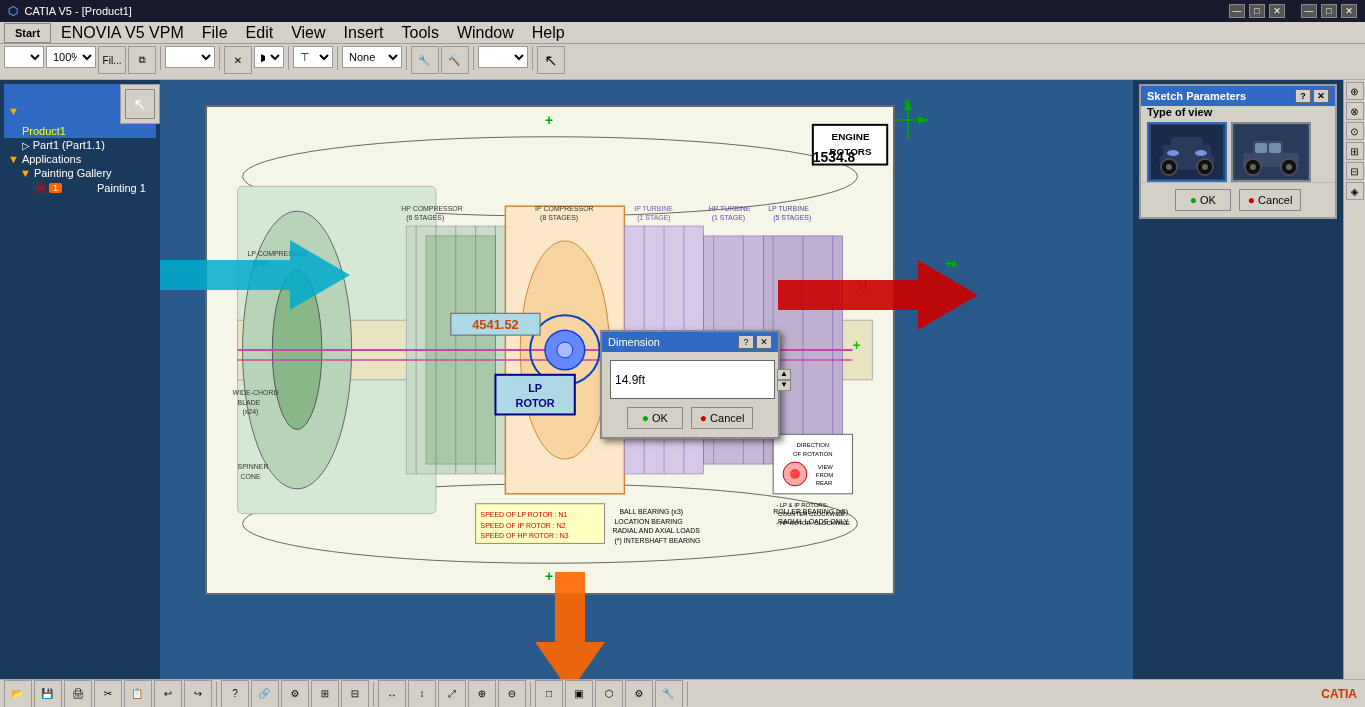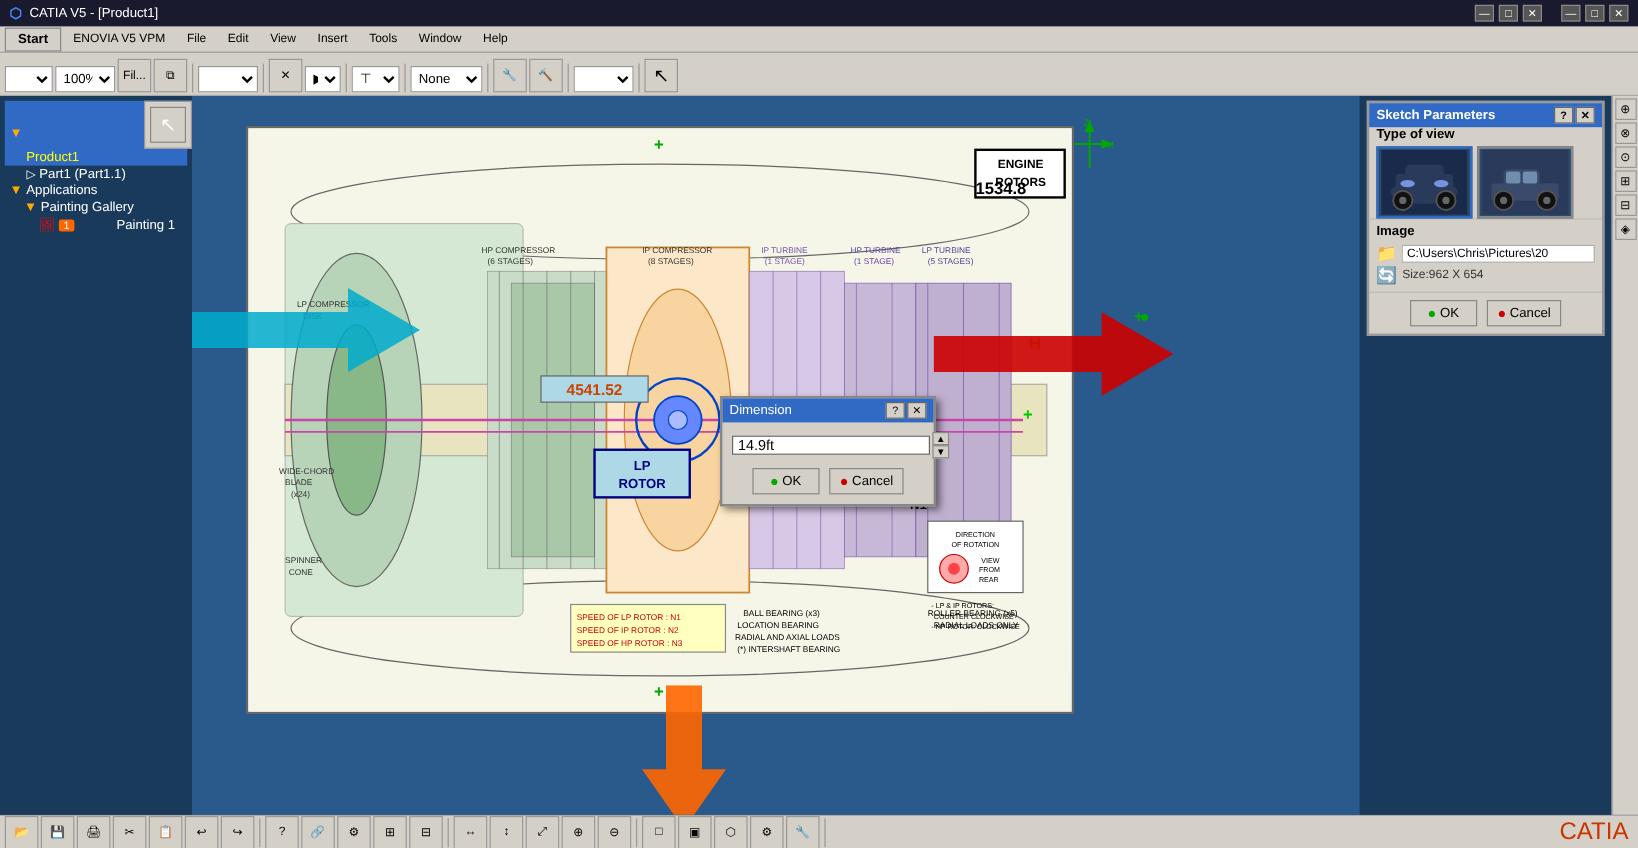--- a/index.html
+++ b/index.html
@@ -29,21 +29,21 @@
       background: #d4d0c8;
       height: 22px;
       display: flex;
       align-items: center;
       padding: 0 4px;
       gap: 2px;
       border-bottom: 1px solid #999;
     }
     .menu-item {
       padding: 2px 8px;
-      font-size: 10px;
+      font-size: 16px;
       color: #000;
       cursor: pointer;
       height: 20px;
       display: flex;
       align-items: center;
     }
     .menu-start {
       background: #d4d0c8;
       padding: 2px 10px;
       font-weight: bold;
@@ -52,21 +52,21 @@
       display: flex;
       align-items: center;
       cursor: pointer;
     }
 
     
     #toolbar {
       background: #d4d0c8;
       height: 36px;
       display: flex;
-      align-items: flex-end;
+      align-items: flex-start;
       padding: 2px 4px;
       gap: 2px;
       border-bottom: 1px solid #aaa;
     }
     .tb-btn {
       height: 28px; min-width: 28px; background: #d4d0c8;
       border: 1px solid #999; display: flex; align-items: center;
       justify-content: center; cursor: pointer; font-size: 10px; padding: 0 3px;
     }
     .tb-sep { width: 1px; background: #999; height: 24px; margin: 0 2px; }
@@ -272,21 +272,21 @@
     }
     .dim-titlebar .dim-btns { display: flex; gap: 2px; }
     .dim-titlebar .dim-btn {
       width: 16px; height: 14px; background: #d4d0c8;
       border: 1px solid #666; color: #000; font-size: 9px;
       display: flex; align-items: center; justify-content: center; cursor: pointer;
     }
     .dim-body { padding: 8px; }
     .dim-input-row { display: flex; align-items: center; gap: 2px; margin-bottom: 8px; }
     .dim-input {
-      flex: 1; height: 16px; border: 1px solid #666;
+      flex: 1; height: 39px; border: 1px solid #666;
       background: white; padding: 2px 4px; font-size: 12px;
     }
     .dim-spinner { display: flex; flex-direction: column; }
     .dim-spin-btn {
       width: 14px; height: 11px; background: #d4d0c8;
       border: 1px solid #888; display: flex; align-items: center;
       justify-content: center; font-size: 8px; cursor: pointer; line-height: 1;
     }
     .dim-footer { display: flex; justify-content: center; gap: 8px; }
     .dim-ok { background: #d4d0c8; border: 1px solid #888; padding: 3px 14px; cursor: pointer; font-size: 11px; display: flex; align-items: center; gap: 3px; }
@@ -645,31 +645,20 @@
 
               <rect x="20" y="18" width="12" height="10" fill="#88aacc" rx="2" opacity="0.7"></rect>
               <rect x="34" y="18" width="12" height="10" fill="#88aacc" rx="2" opacity="0.7"></rect>
             </svg>
           </div>
         </div>
       </div>
 
 
 
-      <div class="image-section">
-        <div class="sp-section-title">Image</div>
-        <div class="image-row">
-          <span class="folder-icon-sm">📁</span>
-          <div class="image-path">C:\Users\Chris\Pictures\20</div>
-        </div>
-        <div class="image-row">
-          <span style="font-size:14px;">🔄</span>
-          <span class="image-size">Size:962 X 654</span>
-        </div>
-      </div>
 
       <div class="sp-footer">
         <div class="sp-ok-btn">
           <span style="color:#00aa00;font-size:12px;">●</span>
           <span>OK</span>
         </div>
         <div class="sp-cancel-btn">
           <span style="color:#cc0000;font-size:12px;">●</span>
           <span>Cancel</span>
         </div>
@@ -709,14 +698,14 @@
   <div class="tb-btn">⊕</div>
   <div class="tb-btn">⊖</div>
   <div class="tb-sep"></div>
   <div class="tb-btn">□</div>
   <div class="tb-btn">▣</div>
   <div class="tb-btn">⬡</div>
   <div class="tb-btn">⚙</div>
   <div class="tb-btn">🔧</div>
   <div class="tb-sep"></div>
   <div style="flex:1"></div>
-  <div style="color:#cc3300;font-weight:normal;font-size:20px;margin-right:4px;">CATIA</div>
+  <div style="color:#cc3300;font-weight:bold;font-size:12px;margin-right:4px;">CATIA</div>
 </div>
 
 </body></html>

